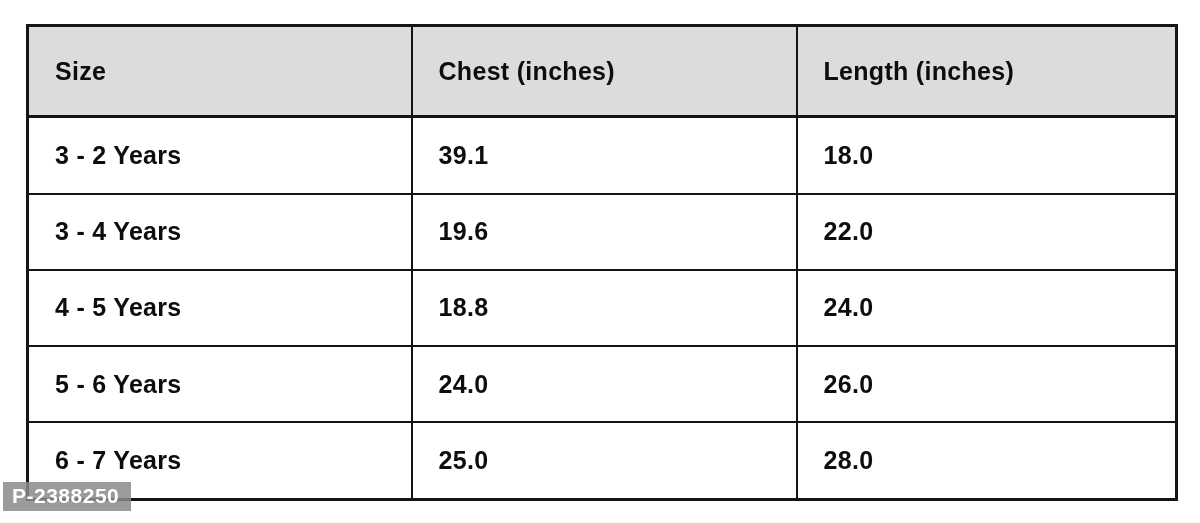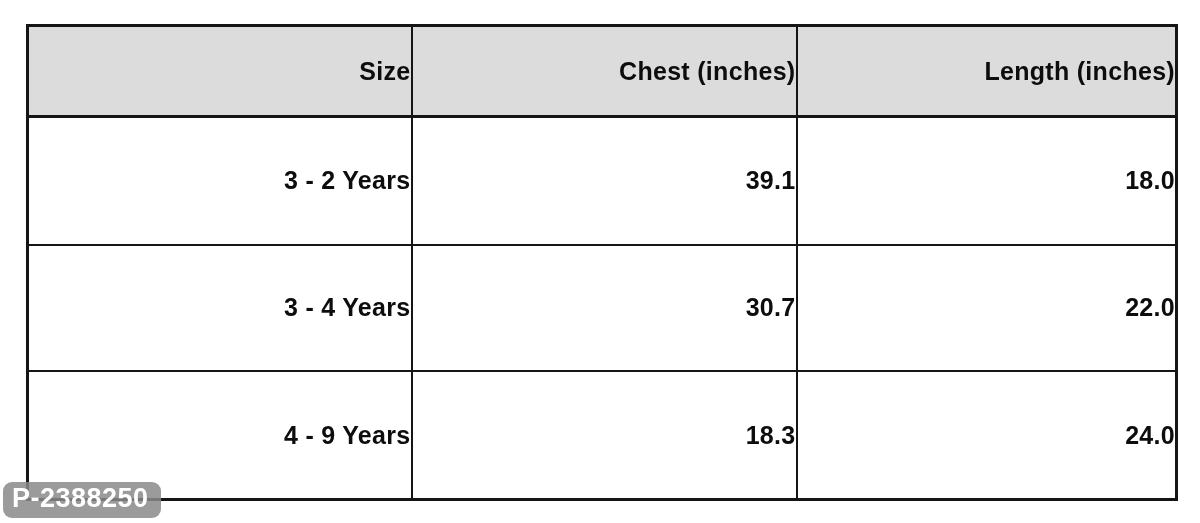--- a/index.html
+++ b/index.html
@@ -26,21 +26,21 @@
     position: absolute;
     left: 26px; top: 24px;
     width: 1149px; height: 477px;
     border-collapse: collapse;
     table-layout: fixed;
     border: 3px solid var(--border-color);
   }
   table.size-table th,
   table.size-table td {
     border: 2px solid var(--border-color);
-    text-align: right;
+    text-align: left;
     vertical-align: middle;
     padding-left: 26px;
     color: var(--text-color);
     font-weight: bold;
     font-size: 25px;
     letter-spacing: 0.3px;
     white-space: nowrap;
     overflow: hidden;
   }
   table.size-table thead tr {
@@ -52,23 +52,23 @@
   }
   table.size-table tbody tr {
     background: var(--cell-bg);
   }
   .watermark {
     position: absolute;
     left: 3px; top: 482px;
     z-index: 5;
     background: var(--watermark-bg);
     color: var(--watermark-text);
-    border-radius: 9px;
+    border-radius: 0;
     padding: 2px 12px 4px 9px;
-    font-size: 27px;
+    font-size: 21px;
     font-weight: bold;
     letter-spacing: 0.5px;
     line-height: 1.1;
   }
 </style>
 </head>
 <body>
 
 <div class="canvas">
 
@@ -86,26 +86,36 @@
         </tr>
     </thead>
     <tbody id="table-body">
         <tr>
           <td>3 - 2 Years</td>
           <td>39.1</td>
           <td>18.0</td>
         </tr>
         <tr>
           <td>3 - 4 Years</td>
-          <td>30.7</td>
+          <td>19.6</td>
           <td>22.0</td>
         </tr>
         <tr>
-          <td>4 - 9 Years</td>
-          <td>18.3</td>
+          <td>4 - 5 Years</td>
+          <td>18.8</td>
           <td>24.0</td>
+        </tr>
+        <tr>
+          <td>5 - 6 Years</td>
+          <td>24.0</td>
+          <td>26.0</td>
+        </tr>
+        <tr>
+          <td>6 - 7 Years</td>
+          <td>25.0</td>
+          <td>28.0</td>
         </tr>
       </tbody>
   </table>
 
   <div class="watermark">P-2388250</div>
 
 </div>
 
 </body></html>

